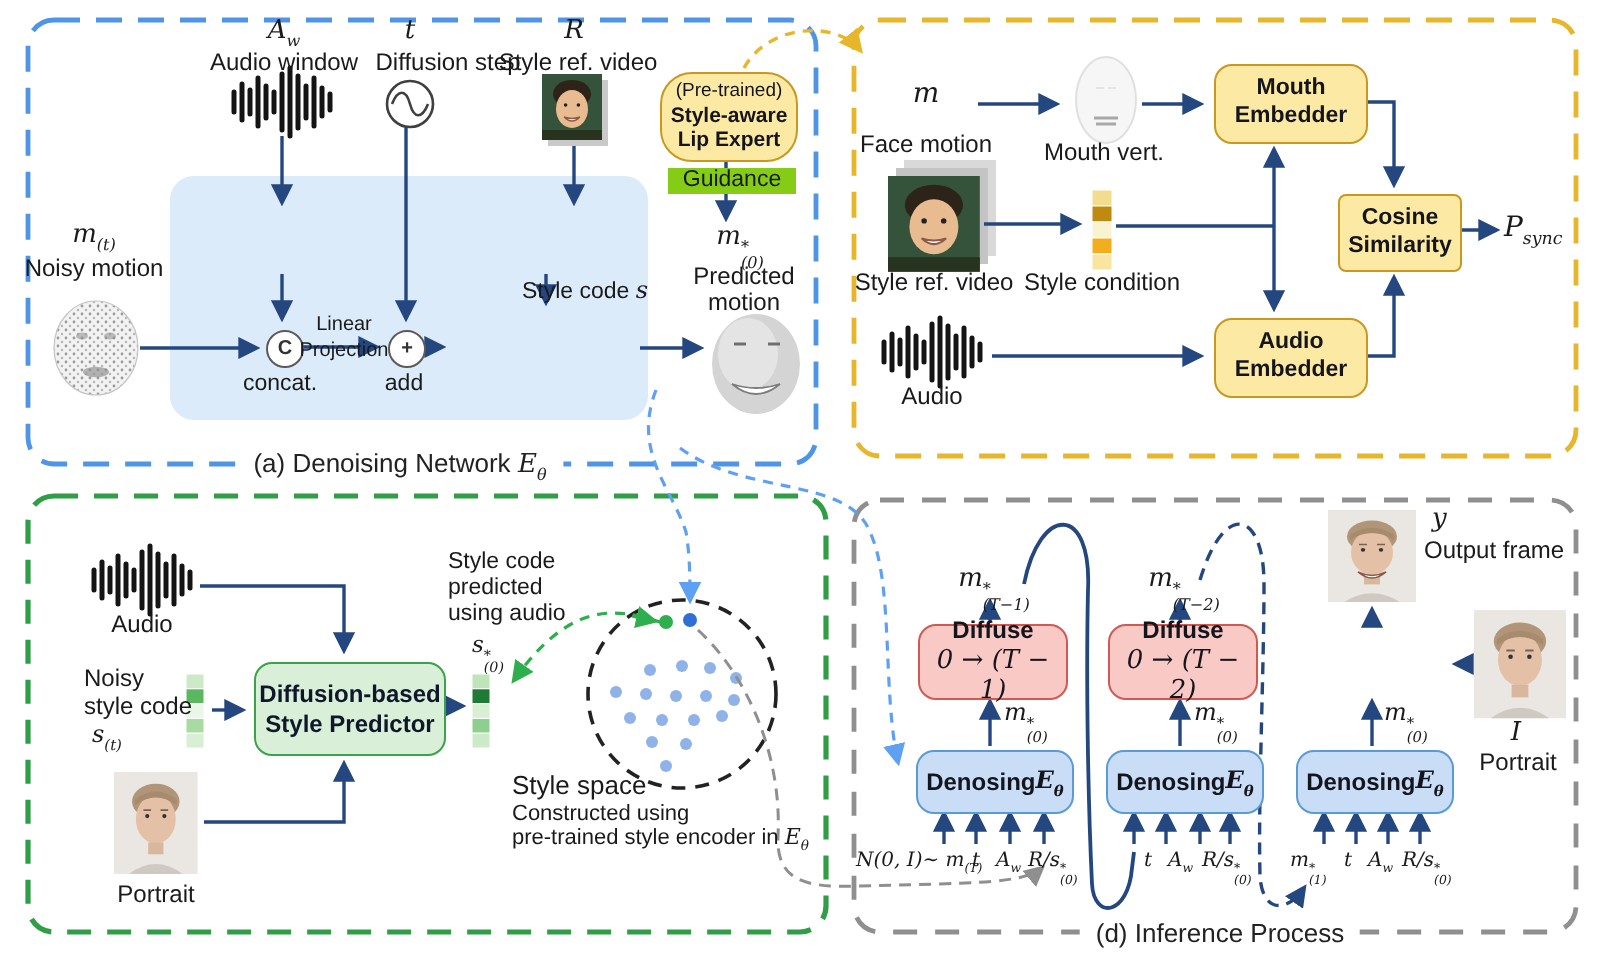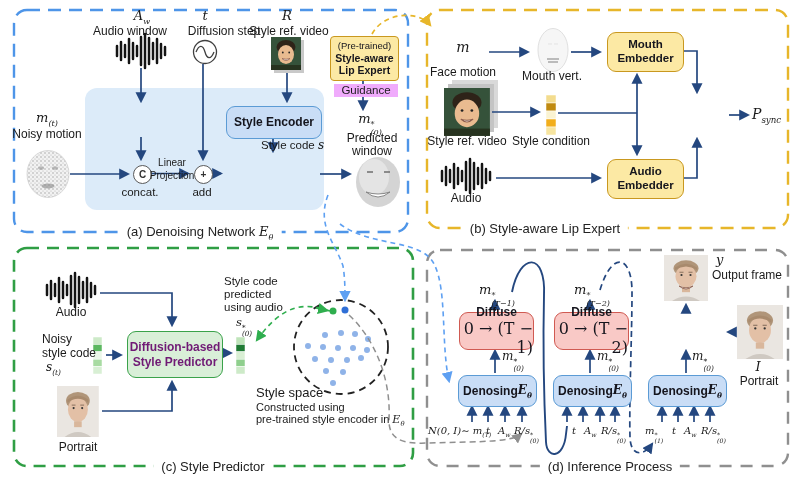--- a/index.html
+++ b/index.html
@@ -12,30 +12,30 @@
   .math{font-family:"DejaVu Serif",serif;font-style:italic;font-size:13px;}
   .mathsm{font-size:10px;}
   .math .mstack{display:inline-flex;flex-direction:column;align-items:flex-start;
                 vertical-align:-0.5em;font-size:0.62em;line-height:0.95;}
   .math .msup:empty{display:none;}
   .math .msup,.math .msub{display:block;}
   .box{position:absolute;display:flex;flex-direction:column;align-items:center;justify-content:center;
        border-radius:9px;font-weight:600;line-height:1.2;text-align:center;}
   .bblue{background:#c9ddf6;border:1.5px solid #5b9bd5;font-size:12px;color:#15151d;}
   .byellow{background:#fce9a4;border:1.5px solid #c9981f;font-size:11.5px;color:#15151d;}
-  .bgreen{background:#d9efd8;border:1.8px solid #3aa24a;font-size:12px;color:#701a75;}
+  .bgreen{background:#d9efd8;border:1.8px solid #3aa24a;font-size:12px;color:#0f172a;}
   .bred{background:#f9c9c6;border:1.5px solid #d05a52;font-size:12px;color:#15151d;}
   .bpurple{background:#e4c4f0;border:1.5px solid #9a55ba;font-size:12px;color:#15151d;}
-  .box .sub2{font-weight:500;font-family:"DejaVu Serif",serif;font-size:16px;text-align:right;}
+  .box .sub2{font-weight:500;font-family:"DejaVu Serif",serif;font-style:italic;font-size:13px;}
   .node{position:absolute;width:17px;height:17px;border:1.4px solid #5a5a5a;border-radius:50%;
         background:#fff;display:flex;align-items:center;justify-content:center;
         font-size:10px;font-weight:600;color:#333;}
   .caption{position:absolute;transform:translateX(-50%);background:#fff;padding:0 8px;
            font-size:13px;color:#222;white-space:nowrap;}
-  .whitebg{background:#f0abfc;padding:0 3px;}
+  .whitebg{background:#84cc16;padding:0 3px;}
 </style>
 </head>
 <body>
 
 <div id="stage">
 
 <svg id="art" width="800" height="486" viewBox="0 0 800 486">
   <defs>
     <marker id="mN" viewBox="0 0 10 10" refX="8" refY="5" markerWidth="6.5" markerHeight="6.5" orient="auto-start-reverse">
       <path d="M0,0 L10,5 L0,10 z" fill="#24477f"></path>
@@ -250,81 +250,81 @@
     <path d="M686,313 V305" marker-end="url(#mN)"></path>
     <path d="M735,332 H728" marker-end="url(#mN)"></path>
   </g>
   <path d="M512,292 C520,252 546,252 544,295 C543,340 544,400 546,442 C547,460 564,458 566,434 L567,426" stroke="#24477f" stroke-width="1.9" fill="none"></path>
   <path d="M600,290 C612,250 632,255 632,292 C632,335 629,400 630,438 C631,456 643,457 652,444" stroke="#24477f" stroke-width="1.7" fill="none" stroke-dasharray="6 4" marker-end="url(#mN)"></path>
 </svg>
 
 <div class="lbl math" style="left:120px;top:9px;width:44px">A<span class="mstack">
         <span class="msub">w</span>
       </span></div>
-<div class="lbl" style="left:82px;top:25px;width:96px">Audio window</div>
+<div class="lbl" style="left:94px;top:25px;width:96px">Audio window</div>
 <div class="lbl math" style="left:193px;top:9px;width:24px">t</div>
 <div class="lbl" style="left:186px;top:25px;width:76px">Diffusion step</div>
 <div class="lbl math" style="left:272px;top:9px;width:30px">R</div>
 <div class="lbl" style="left:246px;top:25px;width:86px">Style ref. video</div>
 <div class="lbl math" style="left:14px;top:111px;width:66px">m<span class="mstack">
         <span class="msub">(t)</span>
       </span></div>
 <div class="lbl" style="left:8px;top:128px;width:78px">Noisy motion</div>
 
-<div class="box bblue" style="left:226px;top:106px;width:94px;height:31px">
-      <span>Style Encoder</span>
-    </div>
 
 <div class="node" style="left:133px;top:165px">C</div>
 <div class="node" style="left:194px;top:165px">+</div>
 <div class="lbl s115" style="left:112px;top:186px;width:56px">concat.</div>
 <div class="lbl s115" style="left:180px;top:186px;width:44px">add</div>
 <div class="lbl s10" style="left:146px;top:157px;width:52px">Linear</div>
 <div class="lbl s10" style="left:146px;top:170px;width:52px">Projection</div>
 
 <div class="lbl left s115" style="left:261px;top:139px;width:76px">
   <span>Style code </span><span class="math" style="font-size:12px">s</span>
 </div>
 
-<div class="box byellow" style="left:330px;top:36px;width:67px;height:43px;border-radius:4px">
+<div class="box byellow" style="left:330px;top:36px;width:67px;height:43px;border-radius:16px">
   <span style="font-weight:400;font-size:9.5px">(Pre-trained)</span>
   <span style="font-size:10.5px">Style-aware</span>
   <span style="font-size:10.5px">Lip Expert</span>
 </div>
 <div class="lbl s115 whitebg" style="left:334px;top:84px;width:58px">Guidance</div>
 <div class="lbl math" style="left:344px;top:112px;width:52px">m<span class="mstack">
         <span class="msup">*</span>
         <span class="msub">(0)</span>
       </span></div>
 <div class="lbl" style="left:340px;top:132px;width:64px">Predicted</div>
-<div class="lbl" style="left:340px;top:145px;width:64px">window</div>
+<div class="lbl" style="left:340px;top:145px;width:64px">motion</div>
 <div class="caption" style="left:200px;top:224px">
   <span>(a) Denoising Network</span> <span class="math">E<span class="mstack">
           <span class="msub">θ</span>
         </span></span>
 </div>
 
 <div class="lbl math" style="left:448px;top:40px;width:30px;font-size:14px">m</div>
 <div class="lbl" style="left:423px;top:66px;width:80px">Face motion</div>
 <div class="lbl" style="left:512px;top:70px;width:80px">Mouth vert.</div>
 <div class="lbl" style="left:422px;top:135px;width:90px">Style ref. video</div>
 <div class="lbl" style="left:506px;top:135px;width:90px">Style condition</div>
 <div class="lbl" style="left:436px;top:192px;width:60px">Audio</div>
 <div class="box byellow" style="left:607px;top:32px;width:75px;height:38px">
   <span>Mouth</span>
   <span>Embedder</span>
 </div>
 <div class="box byellow" style="left:607px;top:159px;width:75px;height:38px">
   <span>Audio</span>
   <span>Embedder</span>
 </div>
+<div class="box byellow" style="left:669px;top:97px;width:60px;height:37px;border-radius:4px">
+  <span>Cosine</span>
+  <span>Similarity</span>
+</div>
 <div class="lbl math" style="left:752px;top:107px;width:40px;font-size:14px;text-align:left">P<span class="mstack">
         <span class="msub">sync</span>
       </span></div>
-<div class="caption" style="left:545px;top:221px">(b) Style-aware Lip Expert</div>
 
 <div class="lbl" style="left:41px;top:306px;width:60px">Audio</div>
 <div class="lbl left" style="left:42px;top:333px;width:60px">Noisy</div>
 <div class="lbl left" style="left:42px;top:347px;width:66px">style code</div>
 <div class="lbl left math" style="left:46px;top:361px;width:40px;font-size:12px">s<span class="mstack">
         <span class="msub">(t)</span>
       </span></div>
 <div class="box bgreen" style="left:127px;top:331px;width:94px;height:45px">
   <span>Diffusion-based</span>
   <span>Style Predictor</span>
@@ -337,21 +337,20 @@
         <span class="msup">*</span>
         <span class="msub">(0)</span>
       </span></div>
 <div class="lbl left s13" style="left:256px;top:386px;width:80px">Style space</div>
 <div class="lbl left s11" style="left:256px;top:401px;width:110px">Constructed using</div>
 <div class="lbl left s11" style="left:256px;top:413px;width:160px">
   <span>pre-trained style encoder in </span><span class="math" style="font-size:11px">E<span class="mstack">
           <span class="msub">θ</span>
         </span></span>
 </div>
-<div class="caption" style="left:213px;top:459px">(c) Style Predictor</div>
 
 <div class="box bred" style="left:459px;top:312px;width:73px;height:36px">
   <span>Diffuse</span>
   <span class="sub2">0 → (T − 1)</span>
 </div>
 <div class="box bred" style="left:554px;top:312px;width:73px;height:36px">
   <span>Diffuse</span>
   <span class="sub2">0 → (T − 2)</span>
 </div>
 <div class="box bblue" style="left:458px;top:375px;width:77px;height:30px;flex-direction:row">

